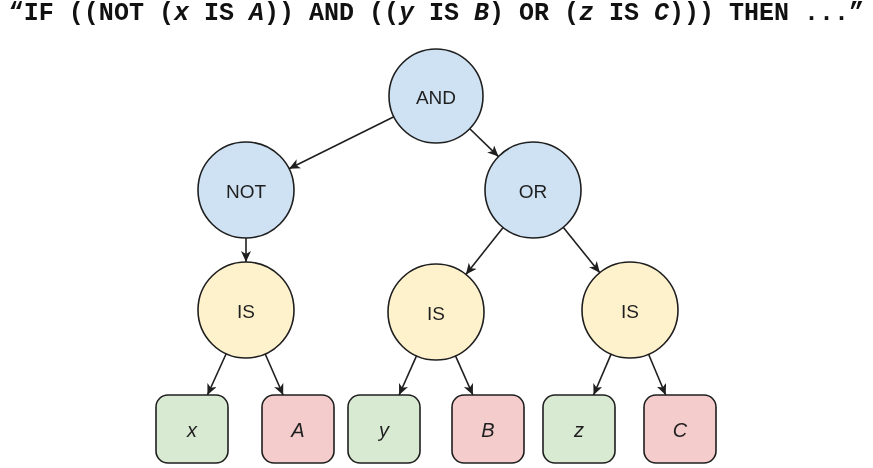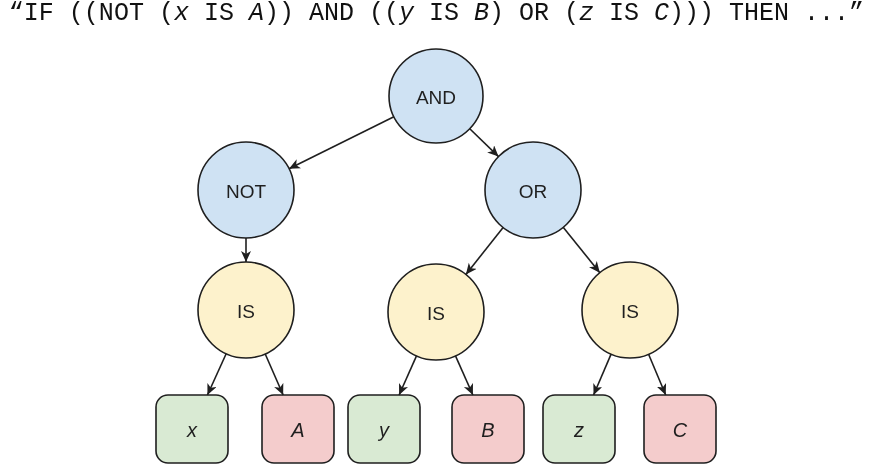--- a/index.html
+++ b/index.html
@@ -7,21 +7,21 @@
     position:relative;
     width:873px;height:468px;
     background:#ffffff;
     font-family:"Liberation Sans",sans-serif;
     overflow:hidden;
   }
   .title{
     position:absolute;top:0;left:0;width:873px;
     text-align:center;
     font-family:"Liberation Mono",monospace;
-    font-weight:400;
+    font-weight:700;
     font-size:25px;
     line-height:28px;
     color:#111111;
     white-space:pre;
   }
   .title .it{font-style:italic;}
   #diagram{position:absolute;top:0;left:0;}
   .node-label{
     font-family:"Liberation Sans",sans-serif;
     font-size:19px;

